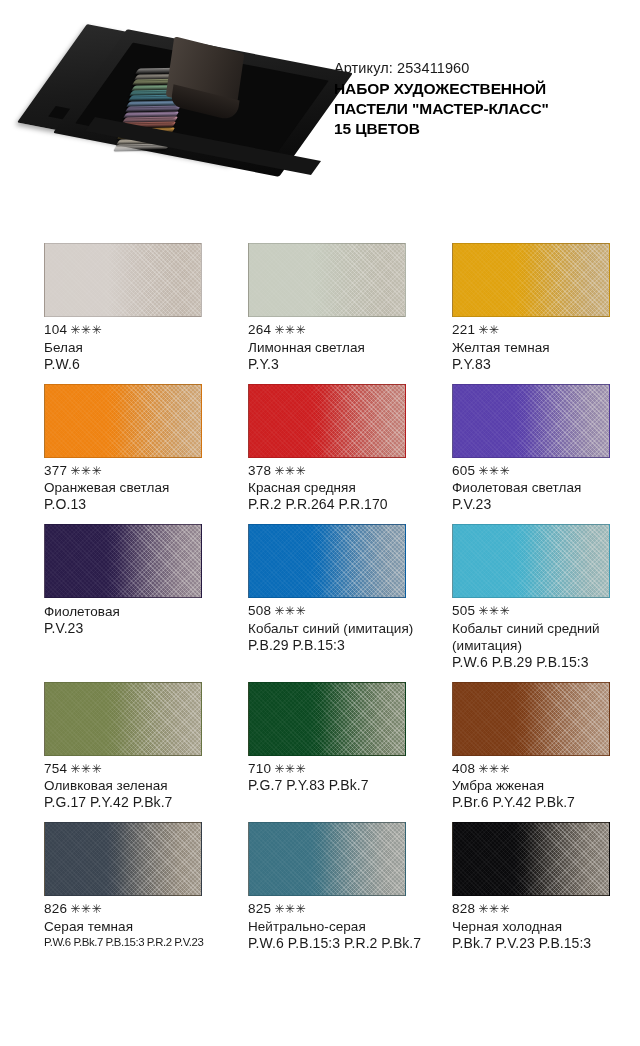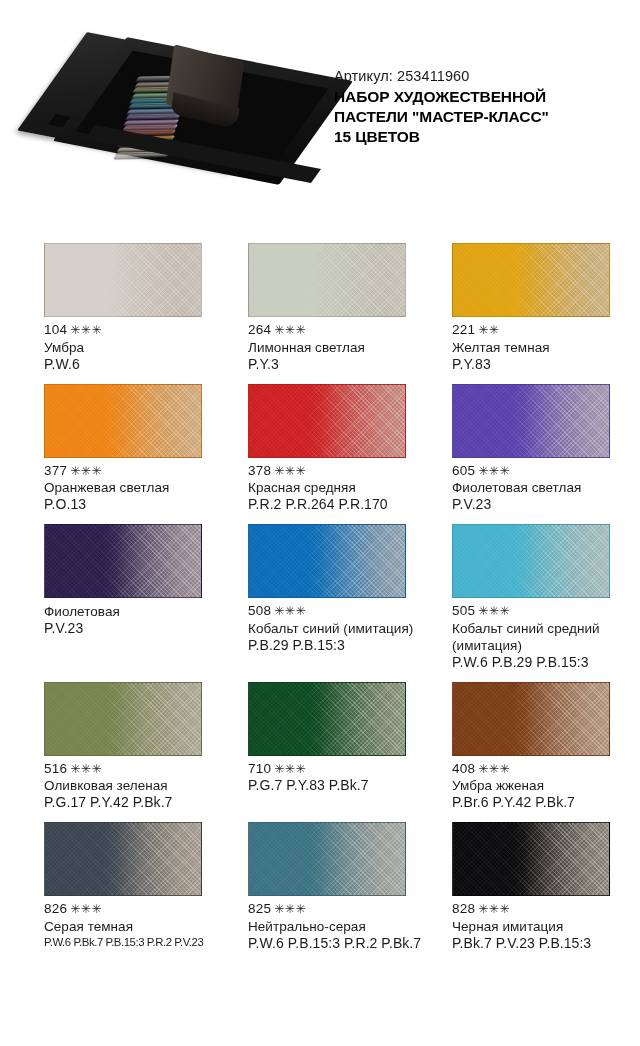--- a/index.html
+++ b/index.html
@@ -13,21 +13,21 @@
     height: 1046px;
     position: relative;
     font-family: "Liberation Sans", "DejaVu Sans", sans-serif;
     color: #1b1b1b;
     overflow: hidden;
   }
 
   
   .header {
     position: absolute;
-    top: 12px;
+    top: 4px;
     left: 0;
     width: 640px;
     height: 225px;
   }
 
   .product-photo {
     position: absolute;
     left: 52px;
     top: 26px;
     width: 272px;
@@ -295,21 +295,21 @@
   </div>
 
 </div>
 
 <div class="grid">
     <div class="grid-row">
       <div class="cell">
         <div class="swatch" style="background: linear-gradient(90deg, rgb(213, 207, 202) 0%, rgb(213, 207, 202) 40%, rgb(185, 174, 164) 88%, rgb(185, 174, 164) 100%);"></div>
         <div class="meta">
           <div class="code-line"><span>104</span><span class="stars">✳✳✳</span></div>
-          <div class="color-name">Умбра</div>
+          <div class="color-name">Белая</div>
           <div class="pigments">P.W.6</div>
         </div>
       </div>
       <div class="cell">
         <div class="swatch" style="background: linear-gradient(90deg, rgb(200, 205, 192) 0%, rgb(200, 205, 192) 40%, rgb(178, 179, 164) 88%, rgb(178, 179, 164) 100%);"></div>
         <div class="meta">
           <div class="code-line"><span>264</span><span class="stars">✳✳✳</span></div>
           <div class="color-name">Лимонная светлая</div>
           <div class="pigments">P.Y.3</div>
         </div>
@@ -371,21 +371,21 @@
           <div class="code-line"><span>505</span><span class="stars">✳✳✳</span></div>
           <div class="color-name">Кобальт синий средний (имитация)</div>
           <div class="pigments">P.W.6 P.B.29 P.B.15:3</div>
         </div>
       </div>
     </div>
     <div class="grid-row">
       <div class="cell">
         <div class="swatch" style="background: linear-gradient(90deg, rgb(118, 131, 76) 0%, rgb(118, 131, 76) 40%, rgb(125, 124, 92) 88%, rgb(125, 124, 92) 100%);"></div>
         <div class="meta">
-          <div class="code-line"><span>516</span><span class="stars">✳✳✳</span></div>
+          <div class="code-line"><span>754</span><span class="stars">✳✳✳</span></div>
           <div class="color-name">Оливковая зеленая</div>
           <div class="pigments">P.G.17 P.Y.42 P.Bk.7</div>
         </div>
       </div>
       <div class="cell">
         <div class="swatch" style="background: linear-gradient(90deg, rgb(12, 74, 34) 0%, rgb(12, 74, 34) 40%, rgb(50, 80, 44) 88%, rgb(50, 80, 44) 100%);"></div>
         <div class="meta">
           <div class="code-line"><span>710</span><span class="stars">✳✳✳</span></div>
           <div class="pigments">P.G.7 P.Y.83 P.Bk.7</div>
         </div>
@@ -413,18 +413,18 @@
         <div class="meta">
           <div class="code-line"><span>825</span><span class="stars">✳✳✳</span></div>
           <div class="color-name">Нейтрально-серая</div>
           <div class="pigments">P.W.6 P.B.15:3 P.R.2 P.Bk.7</div>
         </div>
       </div>
       <div class="cell">
         <div class="swatch" style="background: linear-gradient(90deg, rgb(10, 10, 12) 0%, rgb(10, 10, 12) 40%, rgb(58, 52, 44) 88%, rgb(58, 52, 44) 100%);"></div>
         <div class="meta">
           <div class="code-line"><span>828</span><span class="stars">✳✳✳</span></div>
-          <div class="color-name">Черная имитация</div>
+          <div class="color-name">Черная холодная</div>
           <div class="pigments">P.Bk.7 P.V.23 P.B.15:3</div>
         </div>
       </div>
     </div>
   </div>
 
 </body></html>

